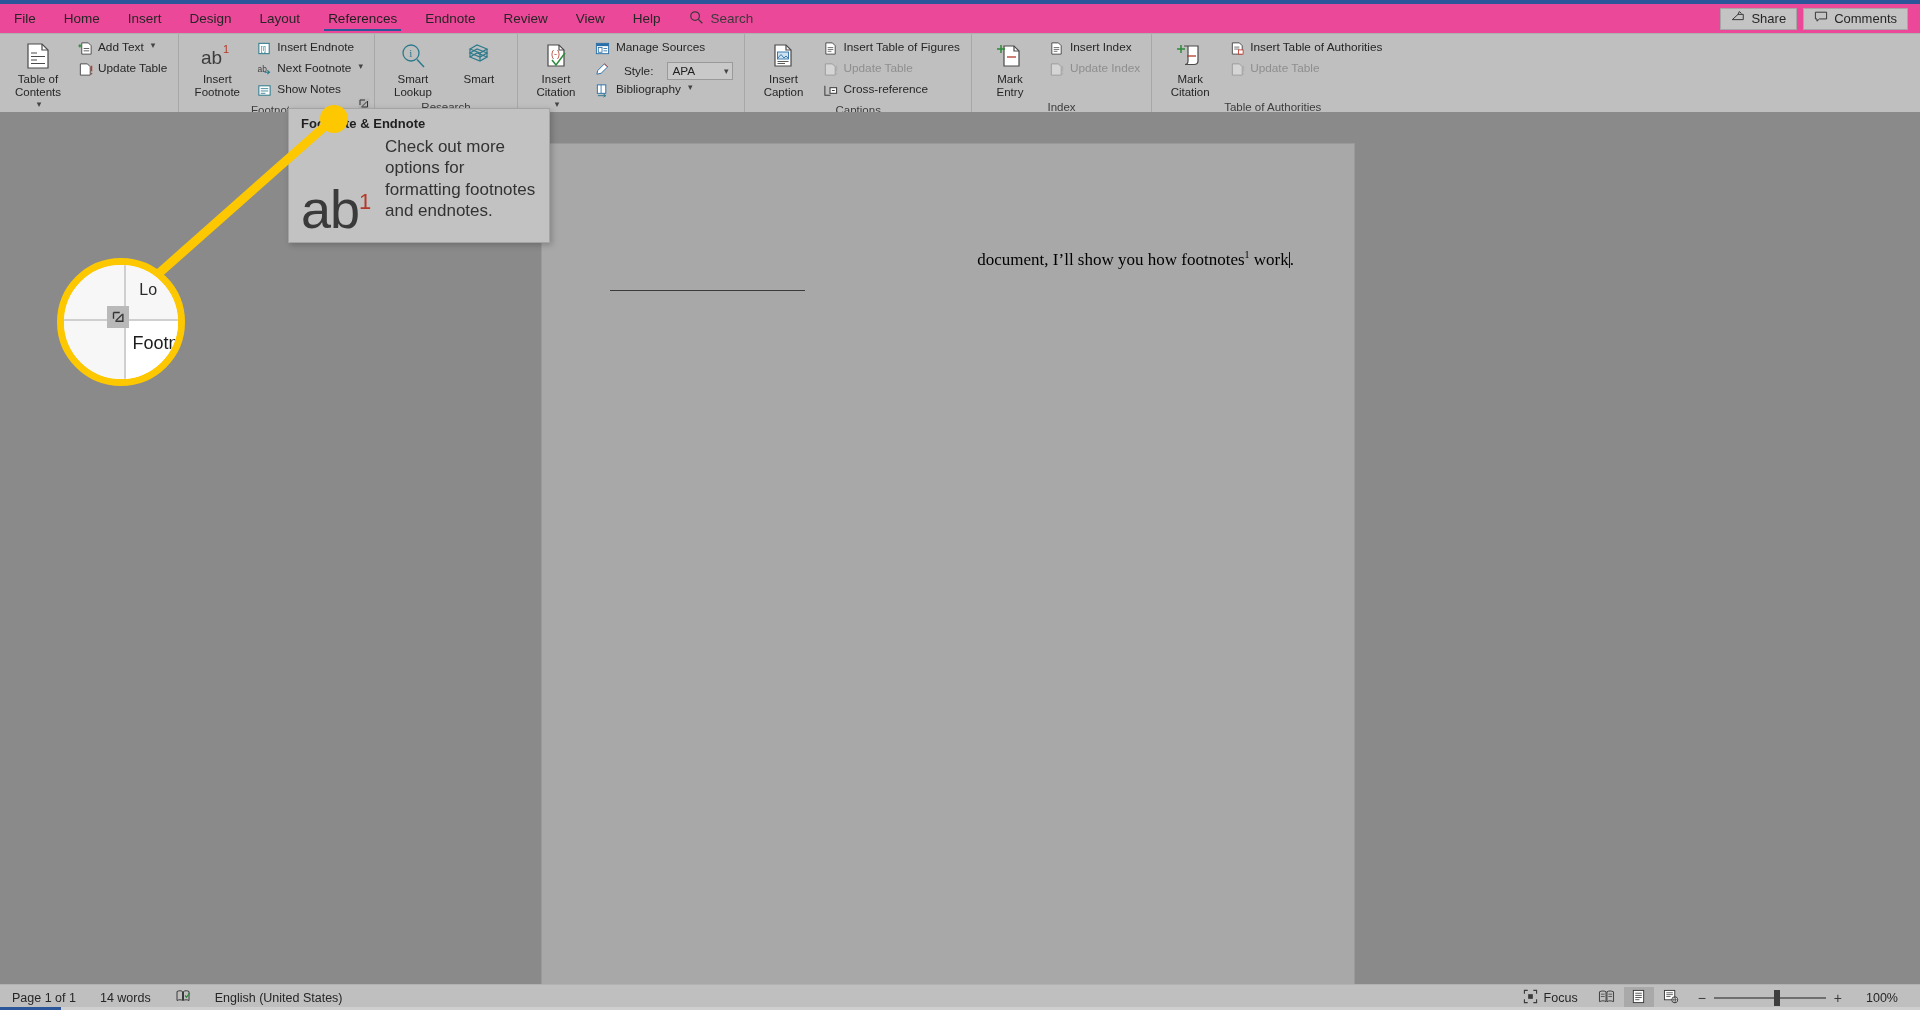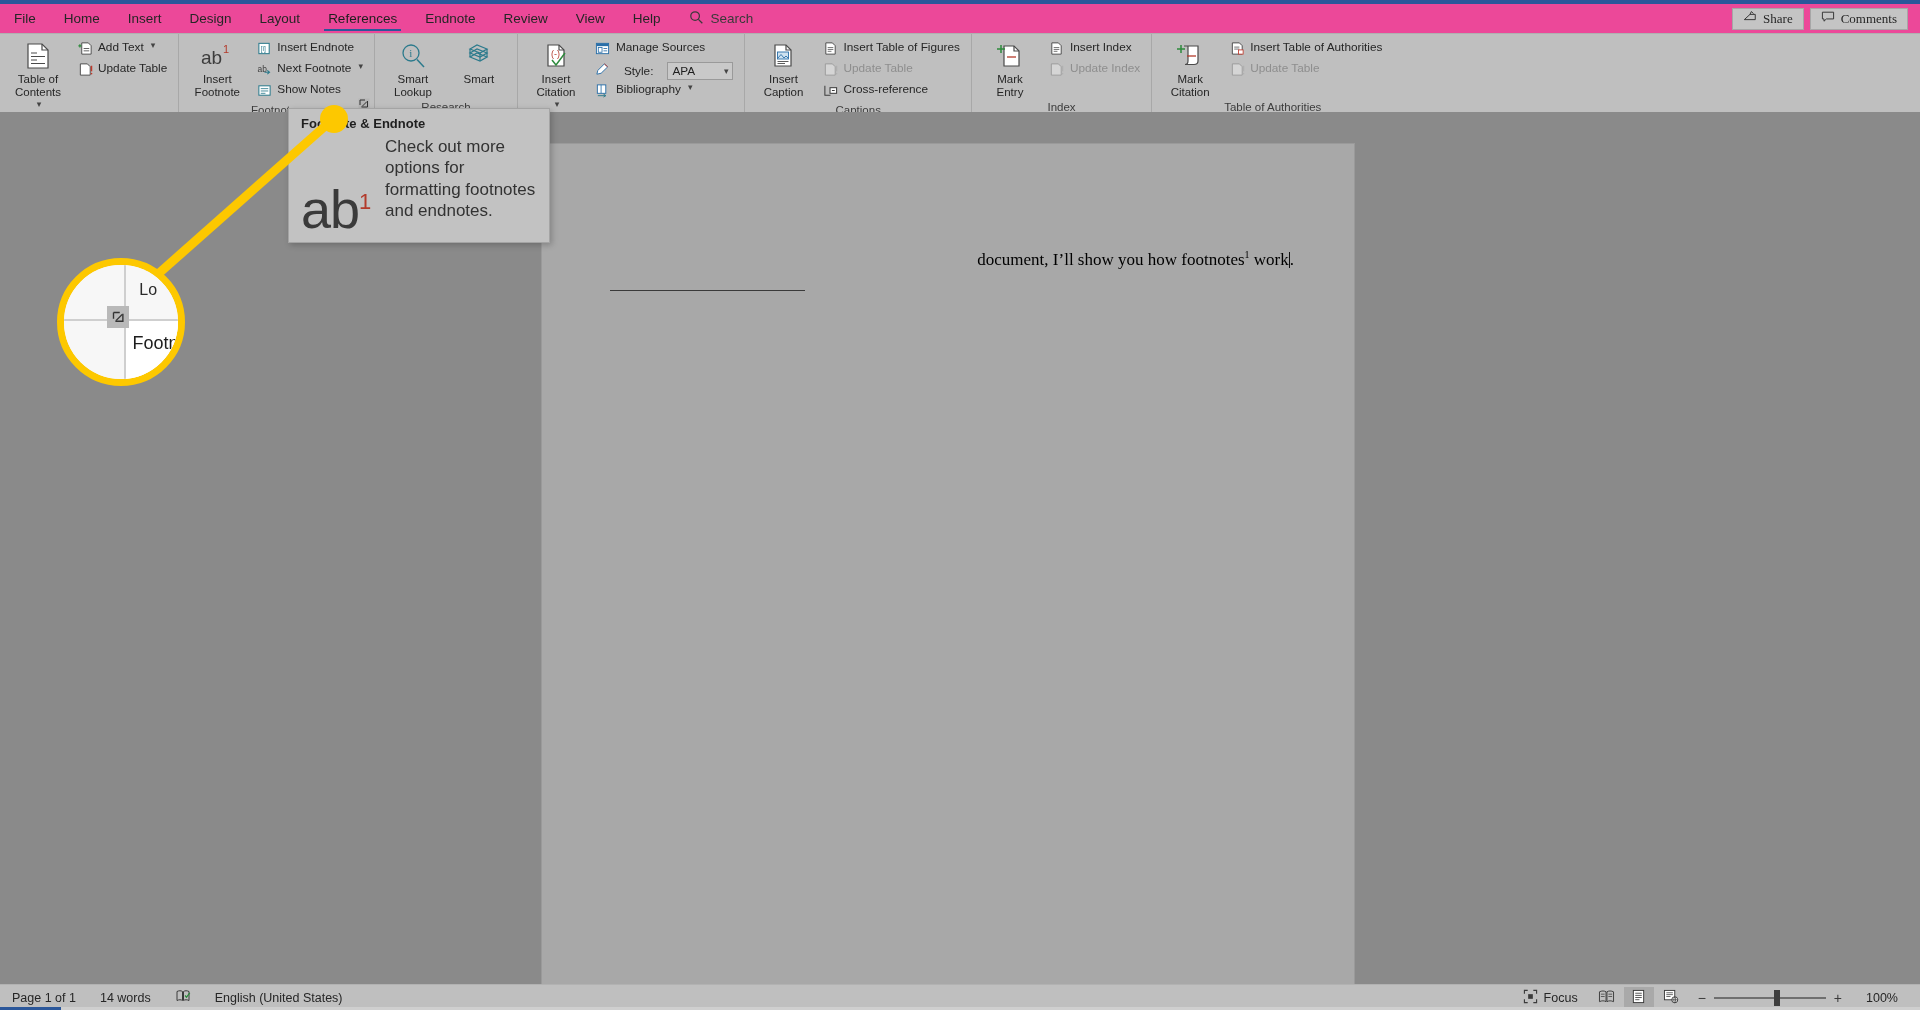--- a/index.html
+++ b/index.html
@@ -50,21 +50,20 @@
     display: flex; align-items: center; gap: 6px;
     padding-right: 12px;
   }
   .chip {
     display: flex; align-items: center; gap: 6px;
     font-size: 13px; color: #262626;
     border: 1px solid #a6a6a6;
     background: #c4c4c4;
     padding: 3px 10px;
     height: 22px;
-    font-family: Liberation Serif, serif;
   }
 
   
   .ribbon {
     position: relative;
     height: 78px;
     background: #bfbfbf;
     display: flex;
     align-items: stretch;
   }

